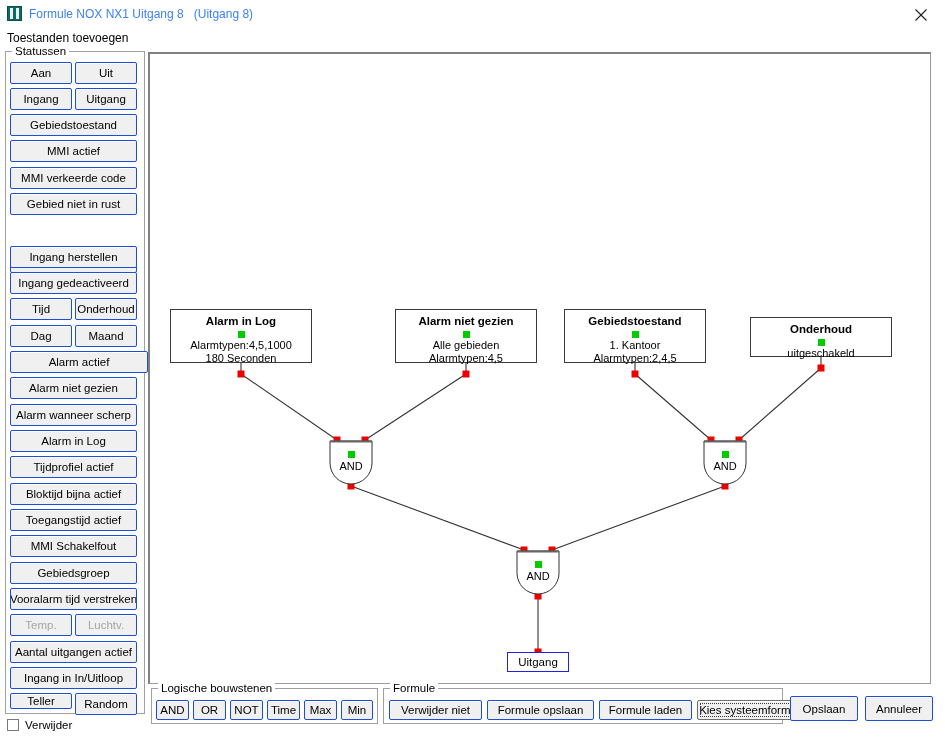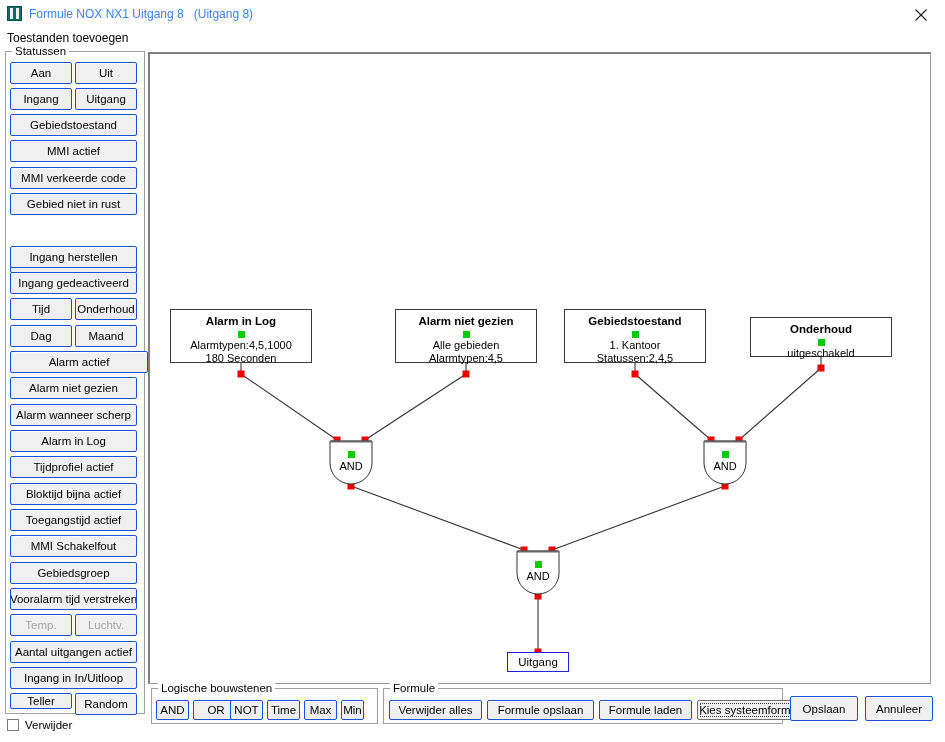--- a/index.html
+++ b/index.html
@@ -306,21 +306,21 @@
     <div class="node" style="left: 245px; top: 255px; width: 142px; height: 54px;">
       <div class="ntitle">Alarm niet gezien</div>
       <div class="nled" style="background: rgb(0, 204, 0);"></div>
       <div class="nline">Alle gebieden</div>
       <div class="nline">Alarmtypen:4,5</div>
     </div>
     <div class="node" style="left: 414px; top: 255px; width: 142px; height: 54px;">
       <div class="ntitle">Gebiedstoestand</div>
       <div class="nled" style="background: rgb(0, 204, 0);"></div>
       <div class="nline">1. Kantoor</div>
-      <div class="nline">Statussen:2,4,5</div>
+      <div class="nline">Alarmtypen:2,4,5</div>
     </div>
     <div class="node" style="left: 600px; top: 263px; width: 142px; height: 40px;">
       <div class="ntitle">Onderhoud</div>
       <div class="nled" style="background: rgb(0, 204, 0);"></div>
       <div class="nline">uitgeschakeld</div>
     </div>
     <div class="gate" style="left: 179px; top: 386px; width: 44px; height: 46px;">
       <svg width="44" height="46">
         <path d="M1,1 L43,1 L43,23 A21,21 0 0 1 1,23 Z" fill="#ffffff" stroke="#333333" stroke-width="1"></path>
         <line x1="1" y1="1.5" x2="43" y2="1.5" stroke="#666666" stroke-width="2"></line>
@@ -347,41 +347,41 @@
     <div class="outbox" style="left: 357px; top: 598px; width: 62px; height: 20px; border-color: rgb(34, 34, 221);">
       <span>Uitgang</span>
     </div>
   </div>
 
 <div class="groupbox" id="logische">
   <span class="gb-label">Logische bouwstenen</span>
 <div class="btn" style="left: 4px; top: 11px; width: 33px; height: 20px;">
       <span>AND</span>
     </div>
-    <div class="btn" style="left: 41px; top: 11px; width: 46px; height: 20px;">
+    <div class="btn" style="left: 41px; top: 11px; width: 33px; height: 20px;">
       <span>OR</span>
     </div>
     <div class="btn" style="left: 78px; top: 11px; width: 33px; height: 20px;">
       <span>NOT</span>
     </div>
     <div class="btn" style="left: 115px; top: 11px; width: 33px; height: 20px;">
       <span>Time</span>
     </div>
     <div class="btn" style="left: 152px; top: 11px; width: 33px; height: 20px;">
       <span>Max</span>
     </div>
-    <div class="btn" style="left: 189px; top: 11px; width: 23px; height: 20px;">
+    <div class="btn" style="left: 189px; top: 11px; width: 32px; height: 20px;">
       <span>Min</span>
     </div>
   </div>
 
 <div class="groupbox" id="formule">
   <span class="gb-label">Formule</span>
 <div class="btn" style="left: 5px; top: 11px; width: 93px; height: 20px;">
-      <span>Verwijder alles</span>
+      <span>Verwijder niet</span>
     </div>
     <div class="btn" style="left: 103px; top: 11px; width: 107px; height: 20px;">
       <span>Formule opslaan</span>
     </div>
     <div class="btn" style="left: 215px; top: 11px; width: 93px; height: 20px;">
       <span>Formule laden</span>
     </div>
     <div class="btn focused" style="left: 313px; top: 11px; width: 111px; height: 20px;">
       <span>Kies systeemformule</span>
       <span class="focusring"></span>

